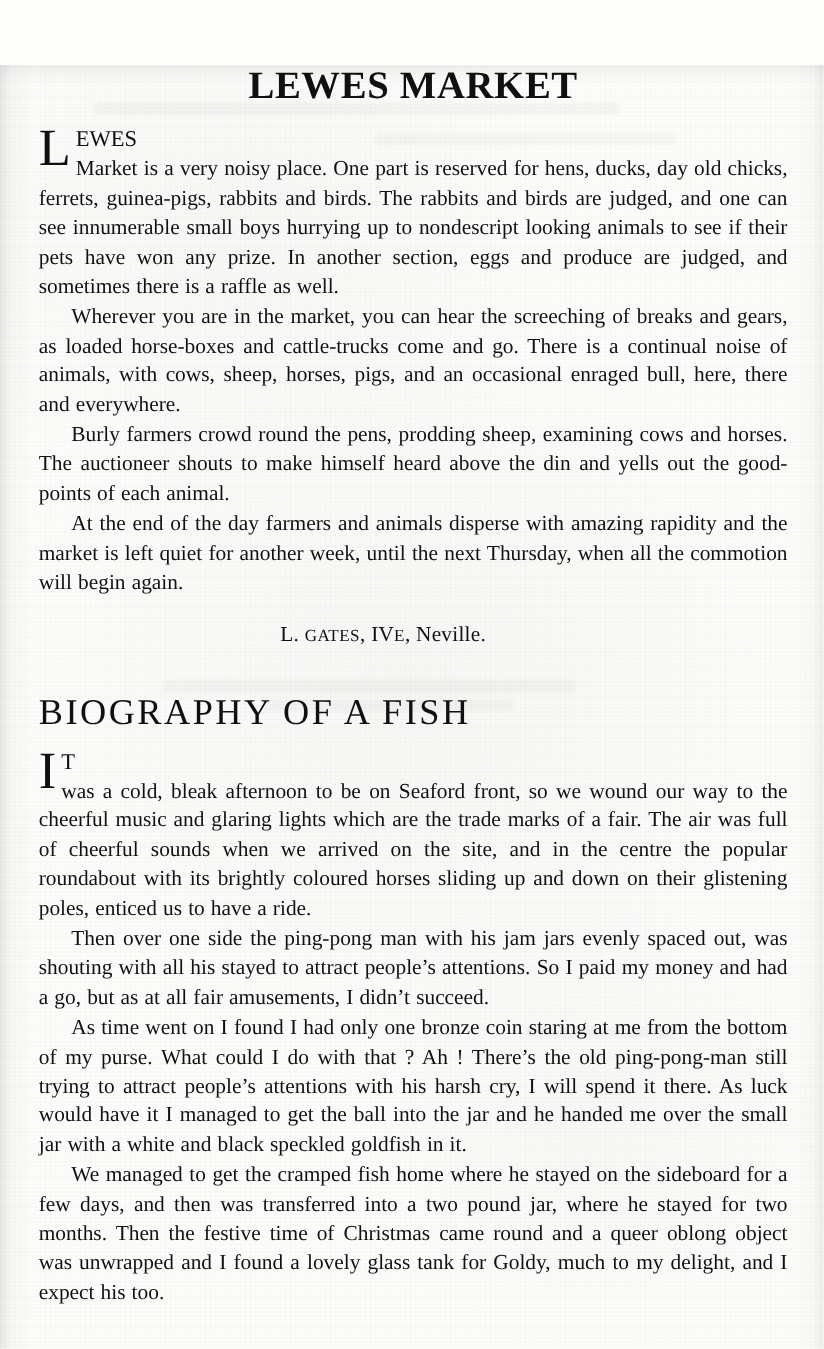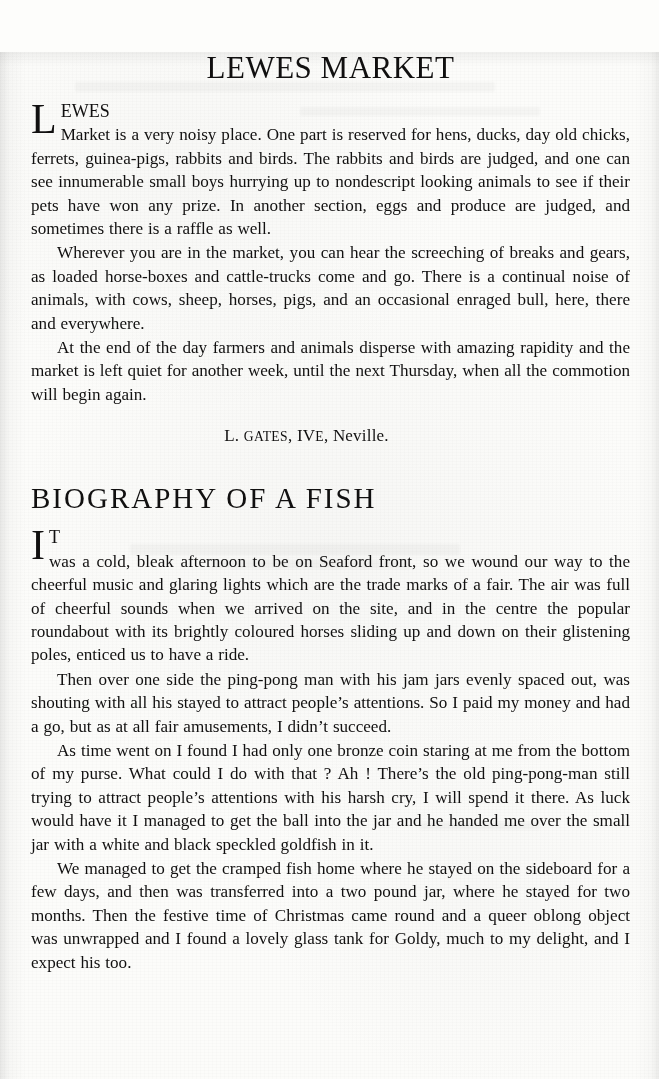--- a/index.html
+++ b/index.html
@@ -53,21 +53,21 @@
   .content {
     position: relative;
     z-index: 3;
     padding: 0 29px 0 31px;
   }
 
   
   .title-main {
     text-align: center;
     font-size: 31px;
-    font-weight: normal;
+    font-weight: bold;
     letter-spacing: 0.5px;
     margin: 52px 0 17px 0;
     line-height: 1;
     font-family: "Liberation Serif", "DejaVu Serif", serif;
   }
 
   .title-second {
     text-align: left;
     font-size: 29px;
     font-weight: normal;
@@ -149,20 +149,21 @@
     <article>
 
       <h1 class="title-main">LEWES MARKET</h1>
 
       <p class="body lead">
         <span class="dropcap">L</span><span class="dropcap-rest">EWES</span><span class="lead-text">Market is a very noisy place.  One part is reserved for hens, ducks, day old chicks, ferrets, guinea-pigs, rabbits and birds.  The rabbits and birds are judged, and one can see innumerable small boys hurrying up to nondescript looking animals to see if their pets have won any prize.  In another section, eggs and produce are judged, and sometimes there is a raffle as well.</span>
       </p>
 
       <p class="body indent">Wherever you are in the market, you can hear the screeching of breaks and gears, as loaded horse-boxes and cattle-trucks come and go. There is a continual noise of animals, with cows, sheep, horses, pigs, and an occasional enraged bull, here, there and everywhere.</p>
 
+      <p class="body indent">Burly farmers crowd round the pens, prodding sheep, examining cows and horses.  The auctioneer shouts to make himself heard above the din and yells out the good-points of each animal.</p>
 
       <p class="body indent">At the end of the day farmers and animals disperse with amazing rapidity and the market is left quiet for another week, until the next Thursday, when all the commotion will begin again.</p>
 
       <div class="byline"><span>L. </span><span class="sc">GATES</span><span>, </span><span>IV</span><span class="sc">E</span><span>, </span><span>Neville.</span></div>
 
     </article>
 
     <article>
 
       <h1 class="title-second">BIOGRAPHY OF A FISH</h1>

